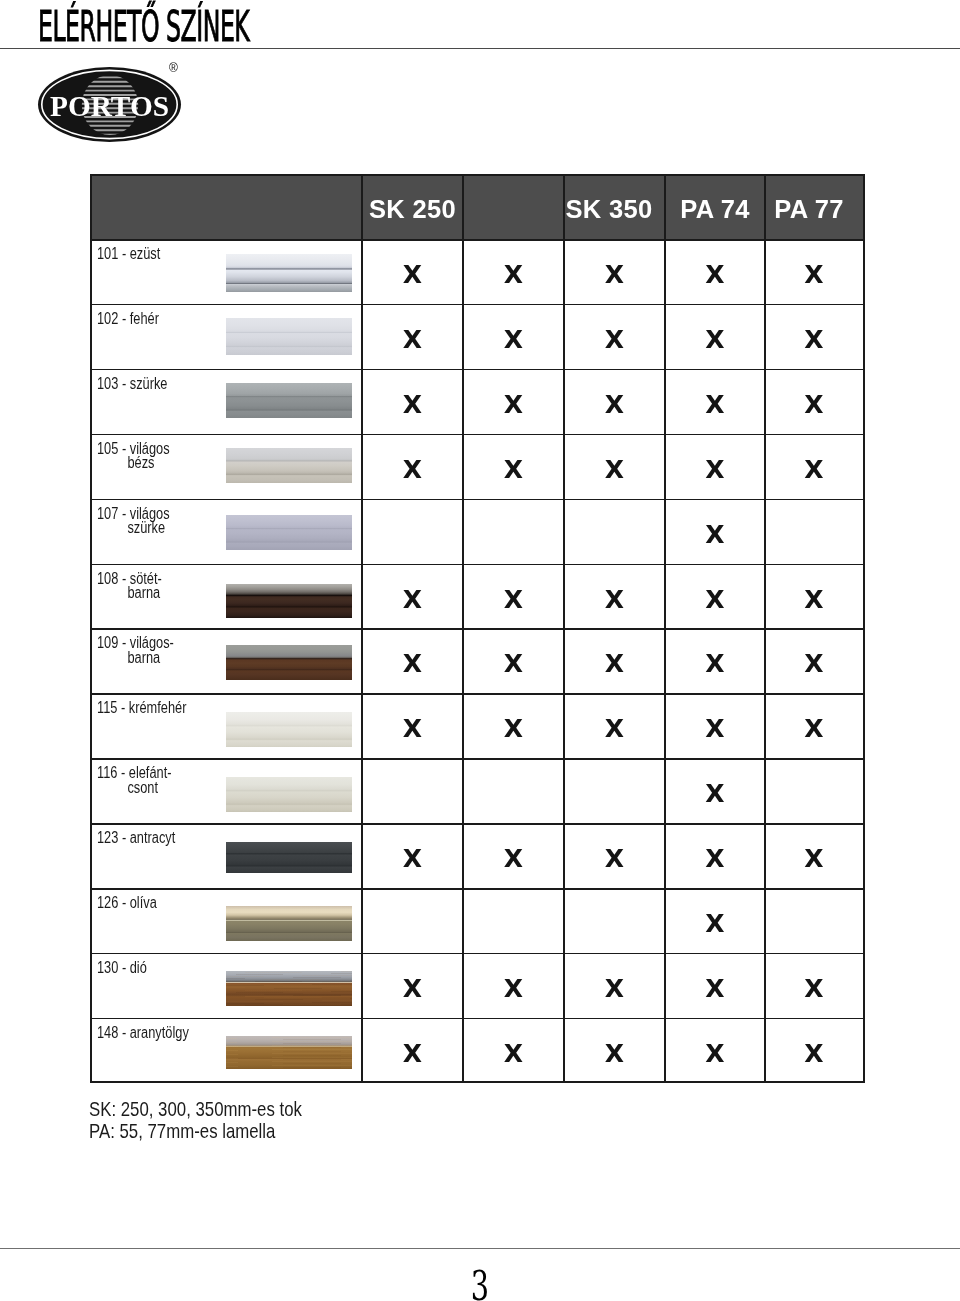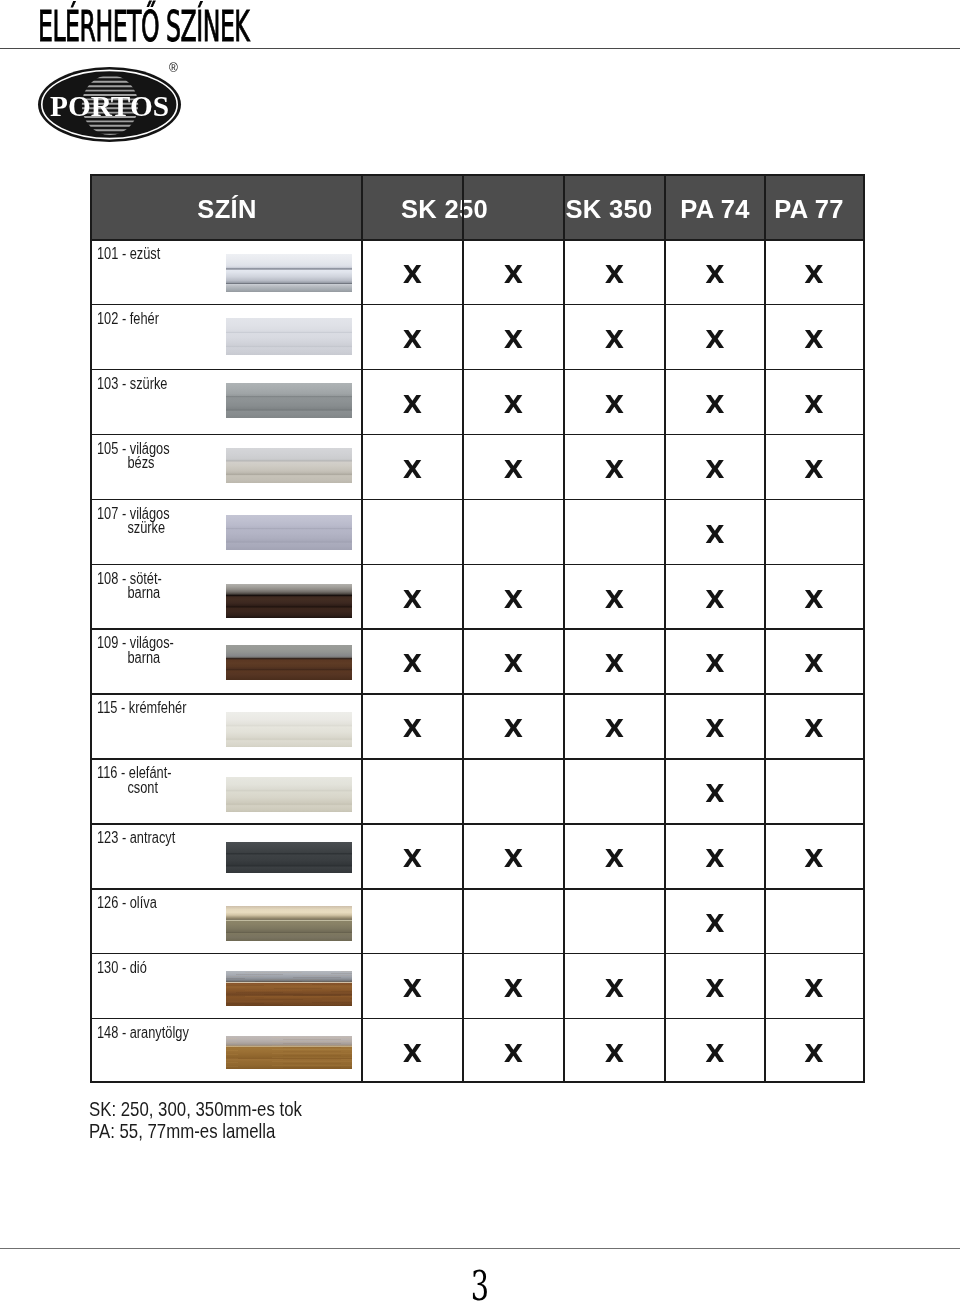--- a/index.html
+++ b/index.html
@@ -162,22 +162,21 @@
           <line x1="40" y1="74.6" x2="108" y2="74.6"></line>
         </g>
       </g>
       <text id="logo-word" x="73.5" y="56" text-anchor="middle" fill="#fff" font-family="Liberation Serif, serif" font-size="28.5" font-weight="bold" textLength="119" lengthAdjust="spacingAndGlyphs">PORTOS</text>
     </svg>
     <span id="logo-reg">®</span>
   </div>
 
   <div id="color-table">
     <div class="thead"></div>
-  <div class="th" style="left: 0px; width: 270px;">SZÍN</div>
-      <div class="th" style="left: 270px; width: 101px; margin-left: 32px;">SK 250</div>
+      <div class="th" style="left: 270px; width: 101px;">SK 250</div>
       <div class="th" style="left: 472px; width: 90px;">SK 350</div>
       <div class="th" style="left: 573px; width: 100px;">PA 74</div>
       <div class="th" style="left: 668px; width: 98px;">PA 77</div>
       <div class="hline" style="top: 63px;"></div>
       <div class="vline" style="left: 269px; top: 0px; height: 905px;"></div>
       <div class="vline" style="left: 370px; top: 0px; height: 905px;"></div>
       <div class="vline" style="left: 471px; top: 0px; height: 905px;"></div>
       <div class="vline" style="left: 572px; top: 0px; height: 905px;"></div>
       <div class="vline" style="left: 672px; top: 0px; height: 905px;"></div>
       <div class="rowlabel" style="left: 5px; top: 71px;"><div class="rowlabel-line">101 - ezüst</div></div>

